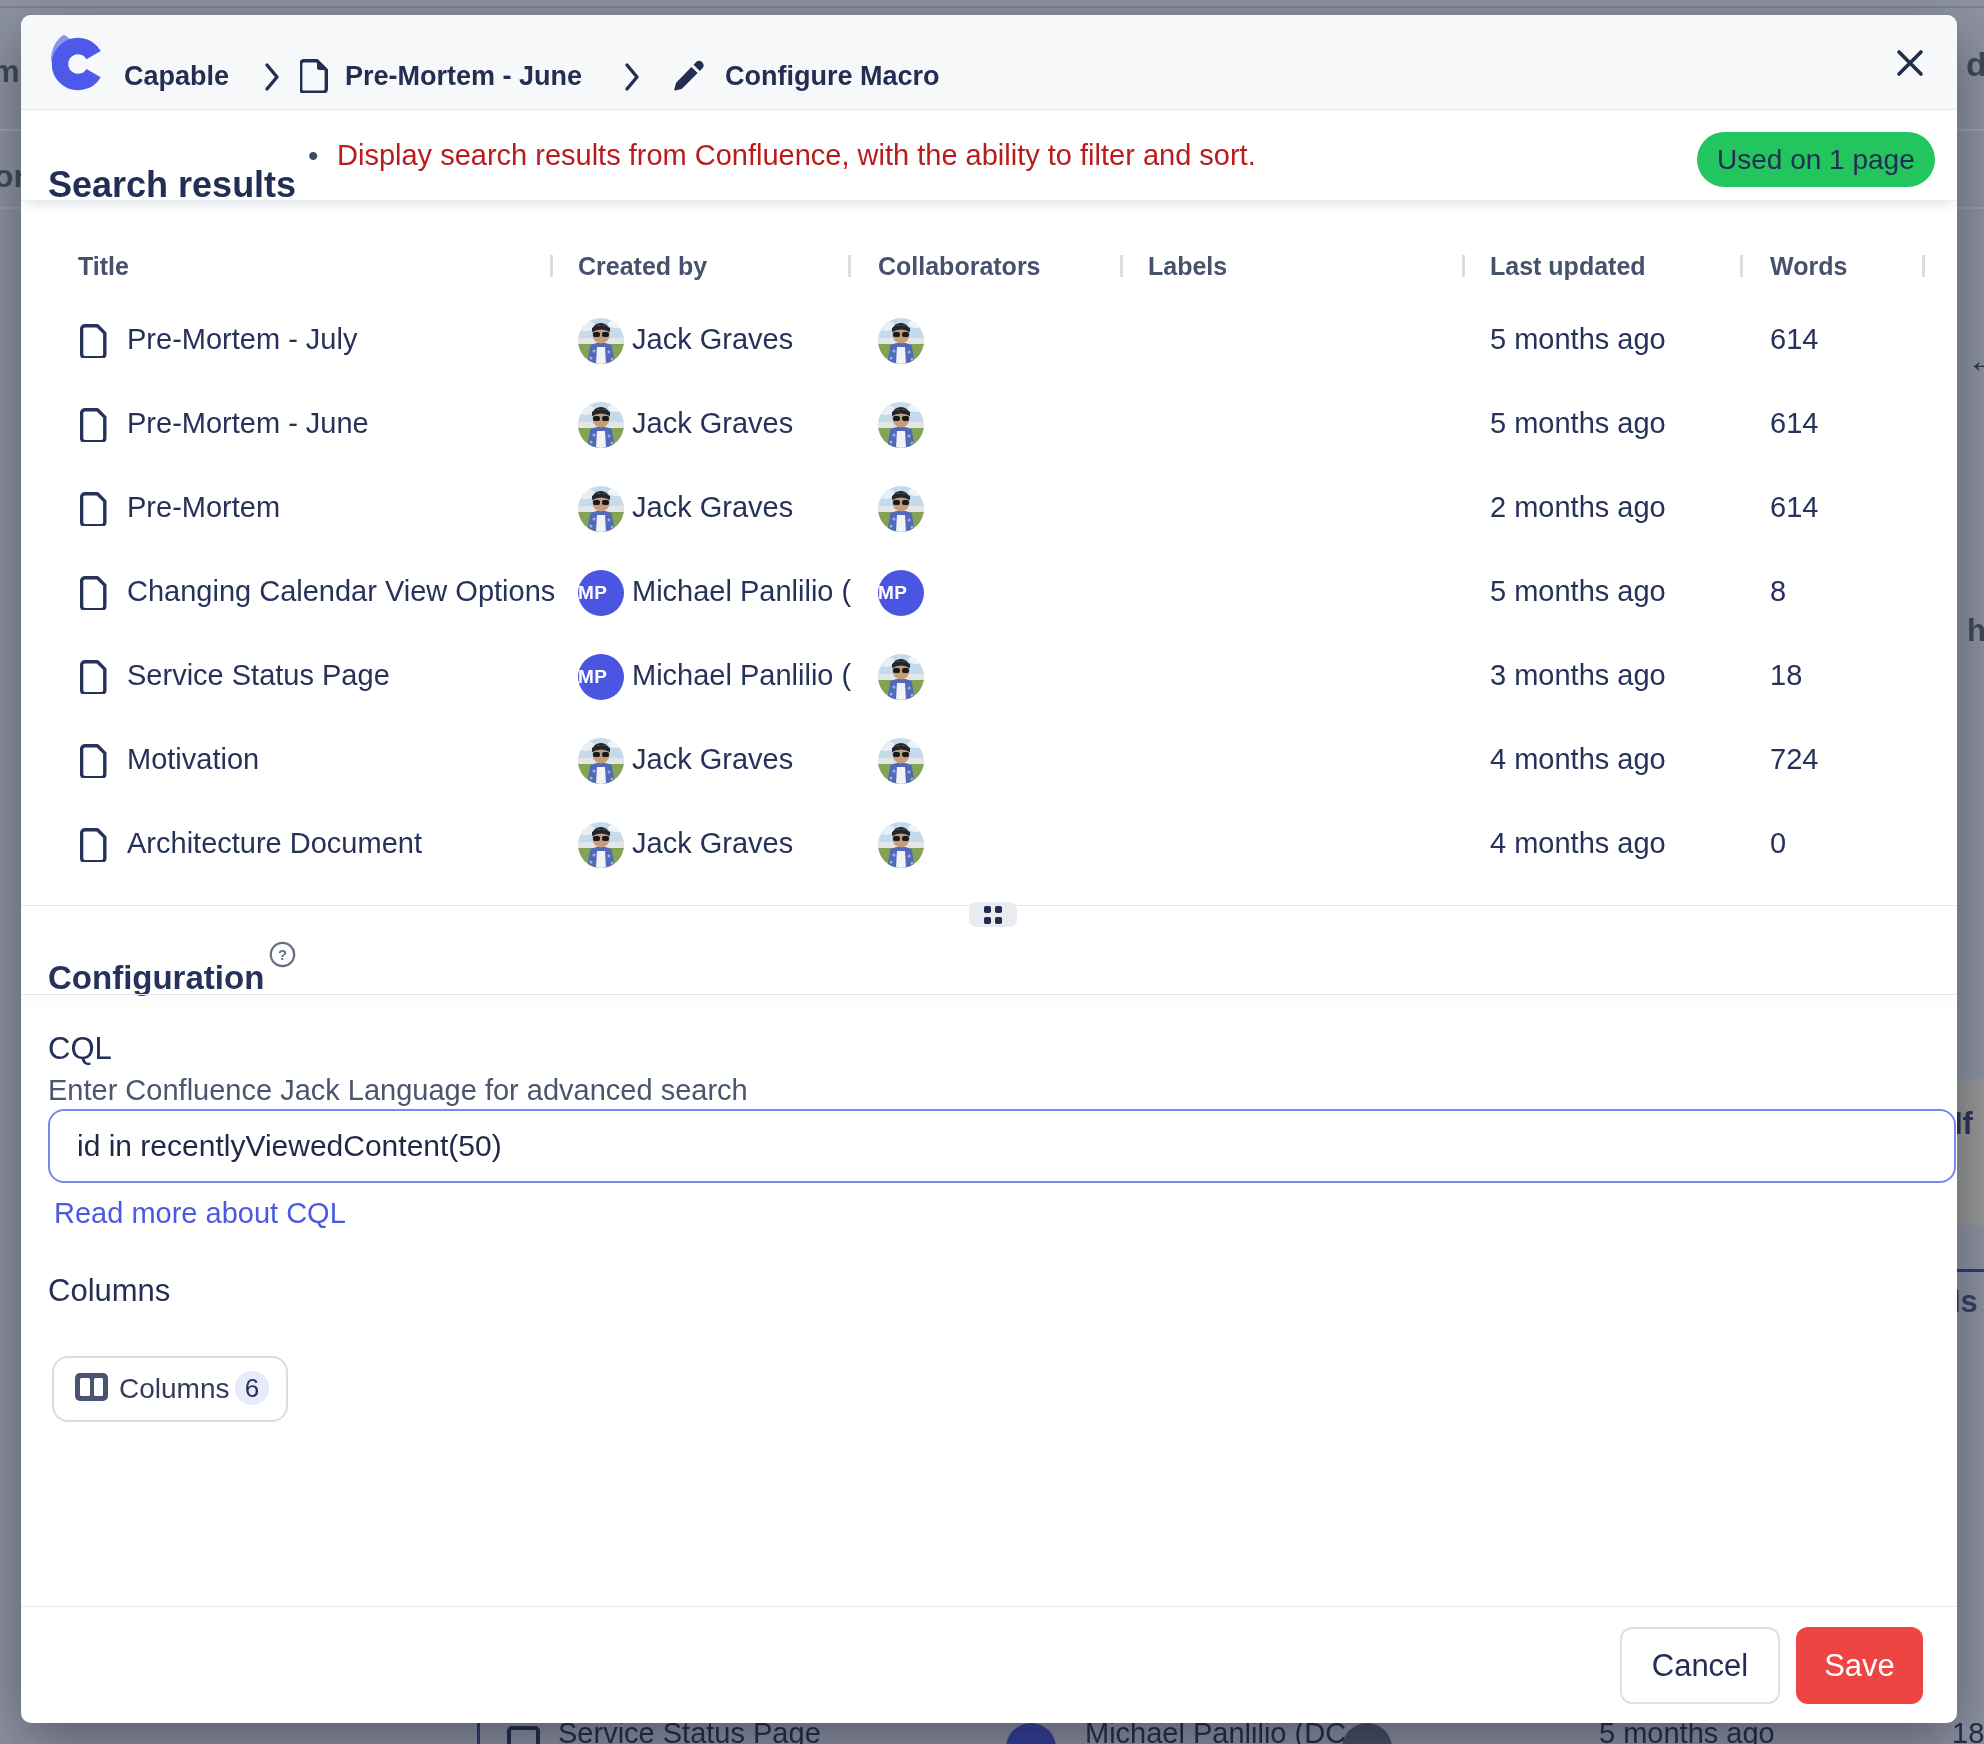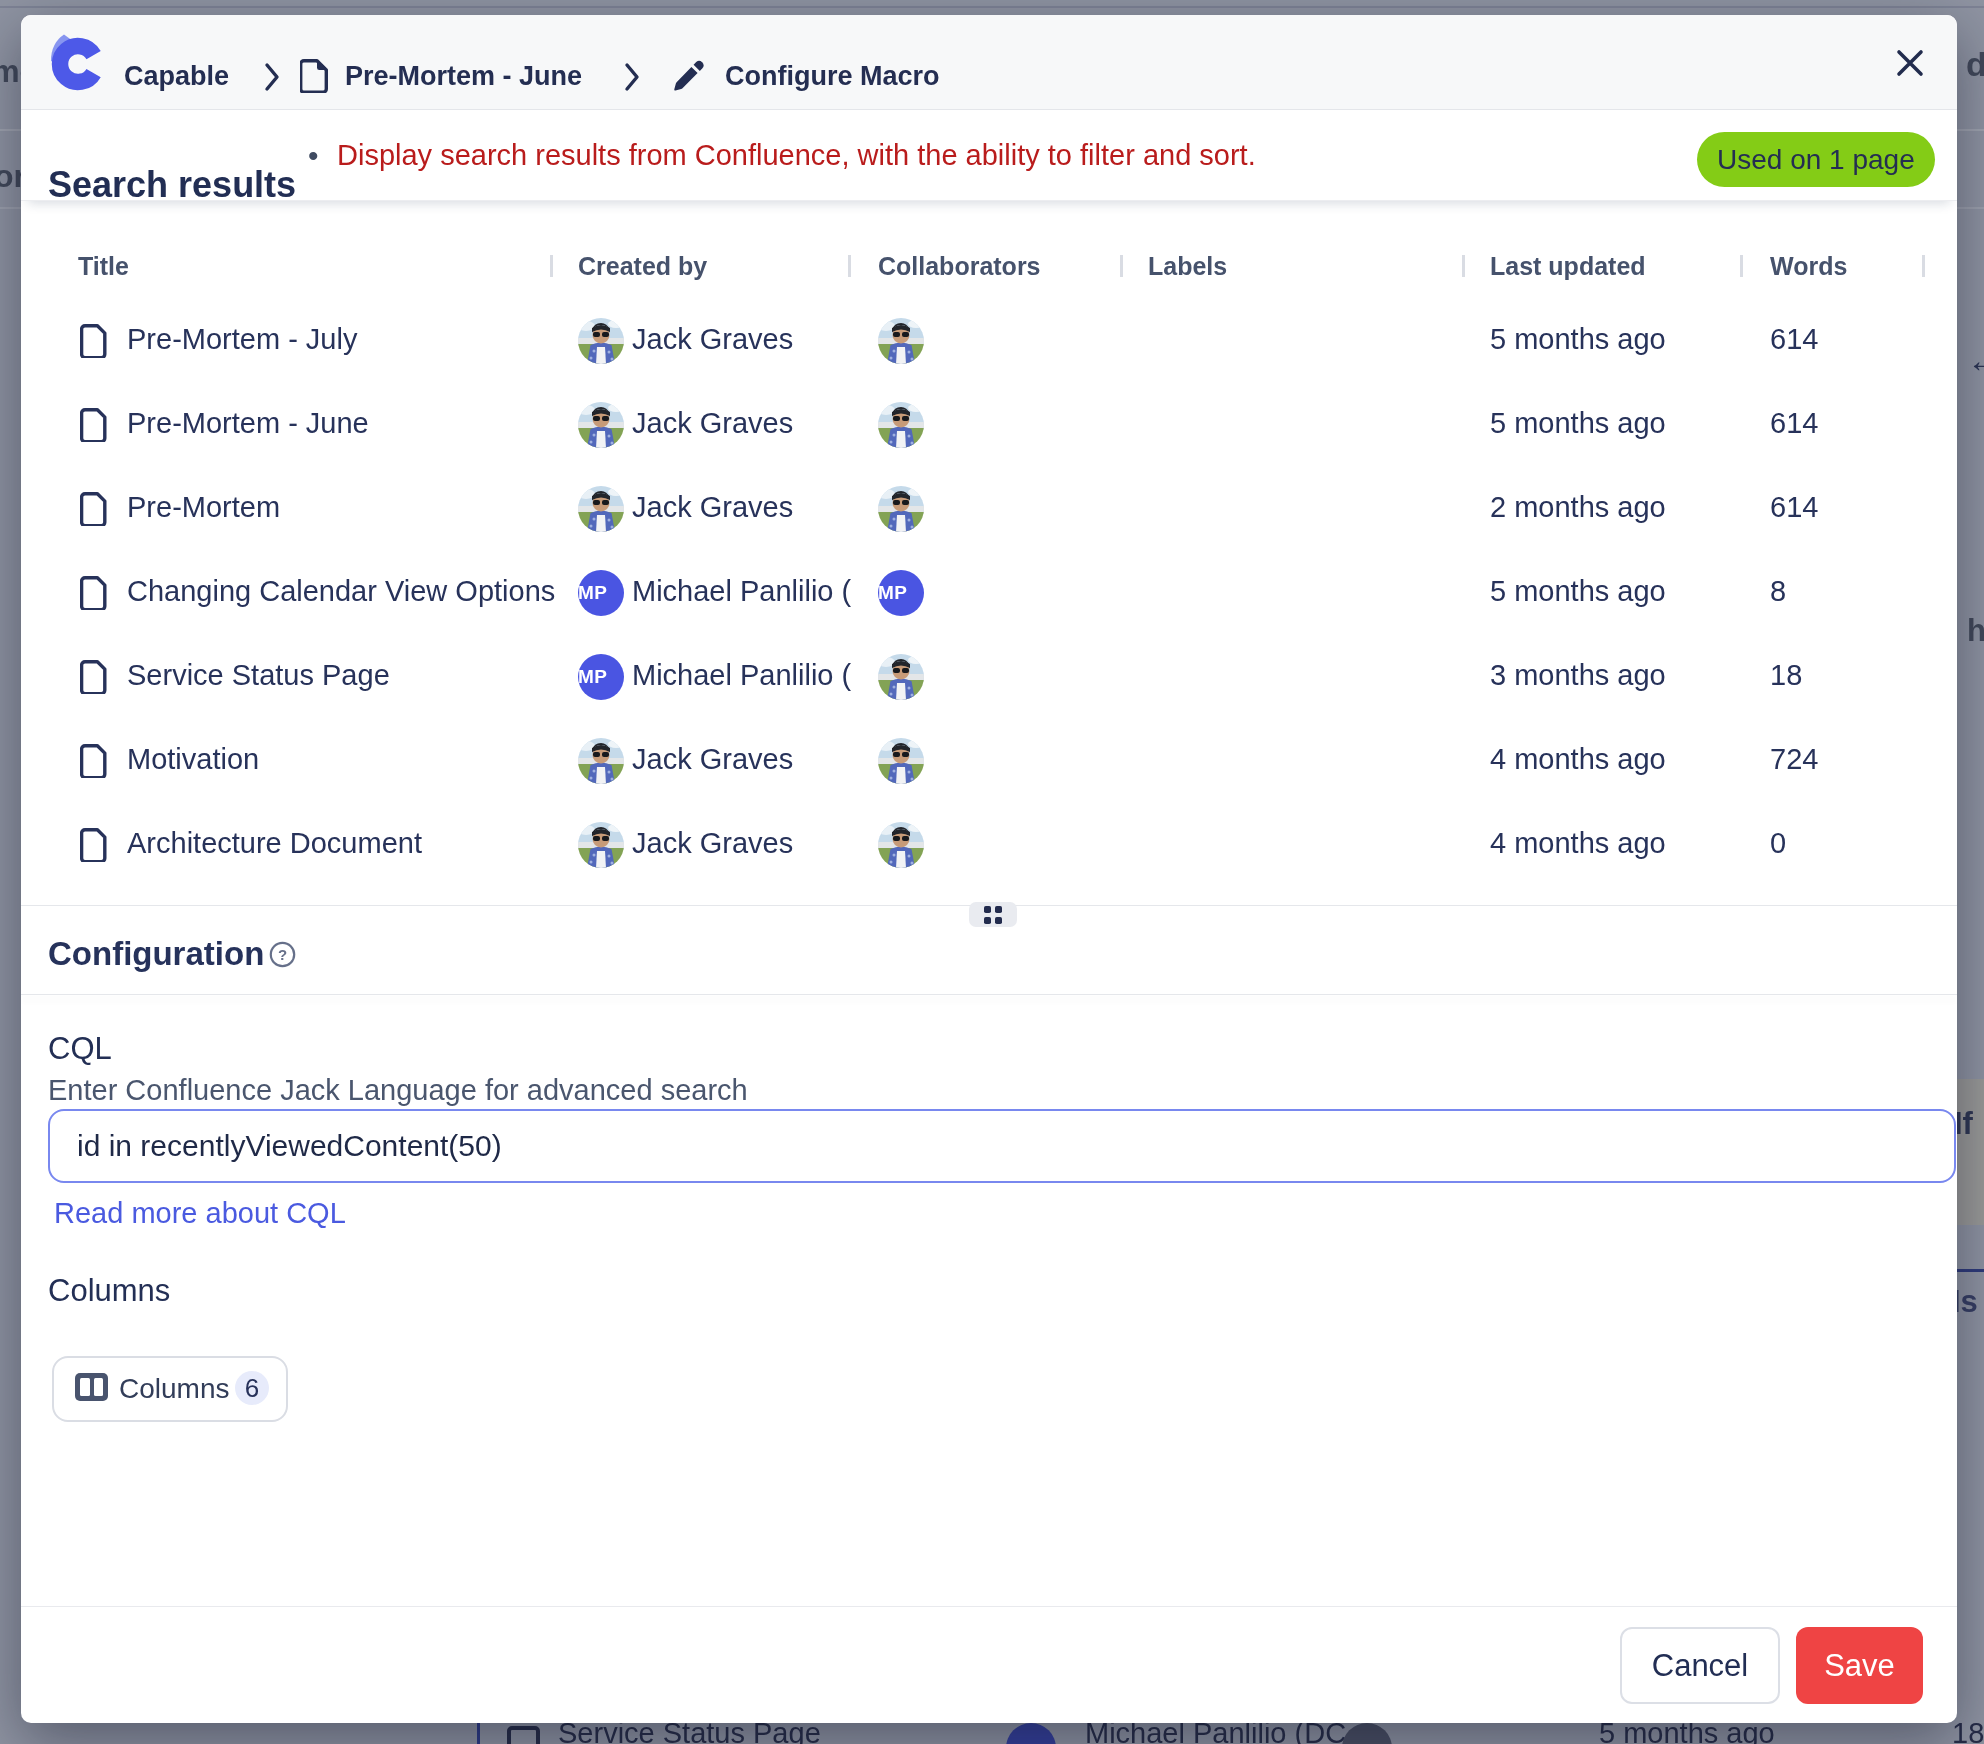--- a/index.html
+++ b/index.html
@@ -7,36 +7,36 @@
   .abs{position:absolute;}
   
   .bgtop{left:0;top:6px;width:1984px;height:2px;background:#7e8395;}
   .bgline1{left:0;top:129px;width:1984px;height:2px;background:#a0a4af;}
   .dimtxt{color:#414859;font-weight:700;}
   
   .modal{left:21px;top:15px;width:1936px;height:1708px;background:#fff;border-radius:10px;
          box-shadow:0 18px 60px rgba(15,20,40,.45);overflow:hidden;}
   .topbar{left:0;top:0;width:1936px;height:94px;background:#f7f8f9;border-bottom:1px solid #e4e6ea;}
   .crumb{font-size:27px;font-weight:700;color:#242e52;}
-  .pill{left:1676px;top:117px;height:55px;white-space:nowrap;border-radius:28px;background:#84cc16;color:#242e52;
+  .pill{left:1676px;top:117px;height:55px;white-space:nowrap;border-radius:28px;background:#22c55e;color:#242e52;
         font-size:28px;line-height:55px;padding:0 20px;}
   .hdr{left:0;top:95px;width:1936px;height:90px;background:#fff;border-bottom:1px solid #ecedf0;
        box-shadow:0 9px 11px -7px rgba(23,43,77,.18);}
   .h1{font-size:36px;font-weight:700;color:#222e54;}
   .hdesc{font-size:29px;color:#b91c1c;}
   
   .th{font-size:25px;font-weight:700;color:#46526c;}
   .sep{width:3px;height:22px;background:#d9dce3;}
   .cell{font-size:29px;color:#27325a;white-space:nowrap;}
   .mp{width:46px;height:46px;border-radius:50%;background:#4a55e2;color:#fff;font-weight:700;
       font-size:19px;text-align:left;line-height:46px;letter-spacing:.5px;}
   
   .divline{left:0;width:1936px;height:1px;background:#e5e7eb;}
   .handle{left:948px;top:887px;width:48px;height:25px;background:#e9ebf0;border-radius:7px;}
-  .cfg{font-size:33px;font-weight:700;color:#26325b;}
+  .cfg{font-size:33px;font-weight:700;color:#26325b;margin-top:24px;}
   .lbl{font-size:31px;font-weight:400;color:#232f55;}
   .sub{font-size:29px;color:#4a566e;}
   .input{left:27px;top:1094px;width:1877px;height:70px;border:2.5px solid #7988ef;border-radius:16px;
          font-size:30px;color:#1f2947;line-height:70px;padding-left:27px;}
   .link{font-size:29px;color:#4a5ae0;}
   .colbtn{left:31px;top:1341px;width:232px;height:62px;border:2px solid #dadde4;border-radius:16px;
           background:#fff;}
   .badge{width:34px;height:34px;border-radius:50%;background:#e7ebfb;color:#27325a;font-size:26px;
          text-align:center;line-height:34px;}
   

